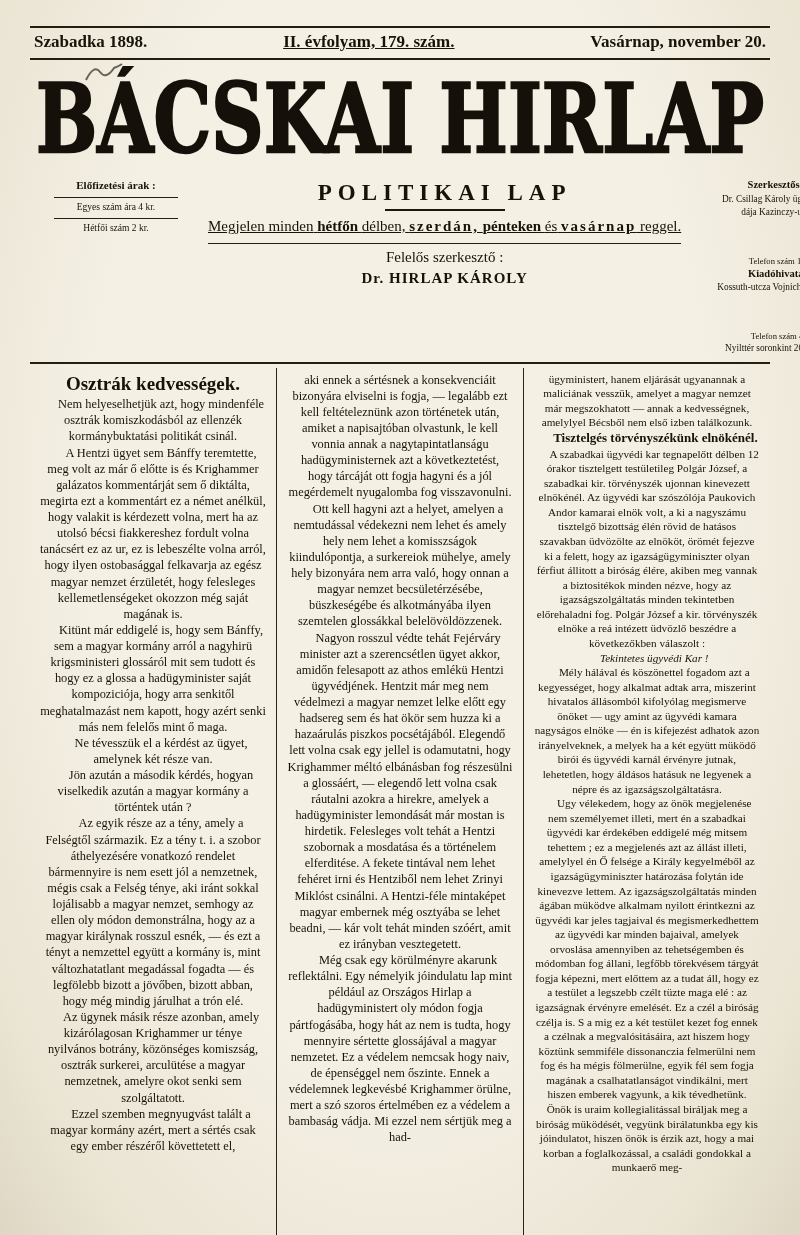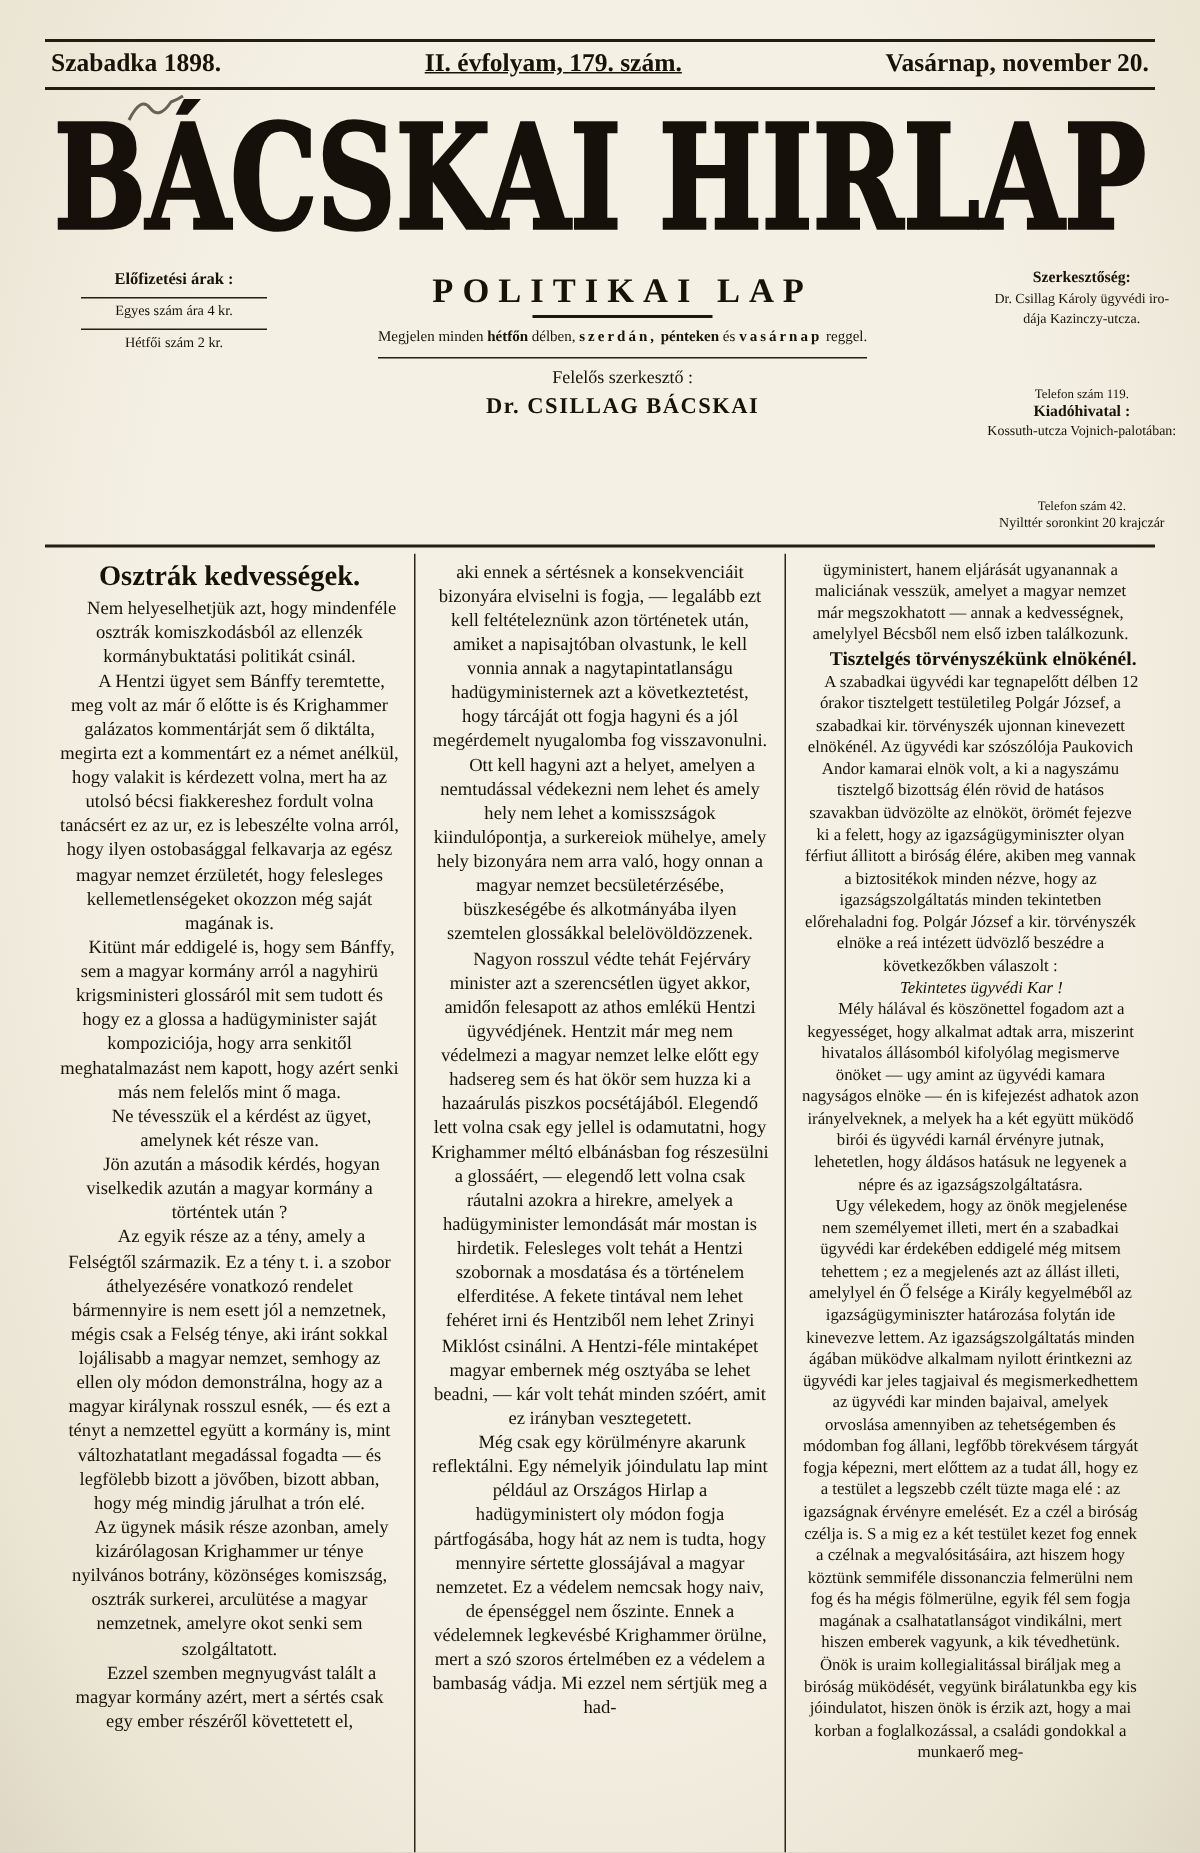--- a/index.html
+++ b/index.html
@@ -31,35 +31,35 @@
 
   
   .masthead{ text-align:center; padding:6px 0 0 0; }
   .masthead-text{
     font-family:"DejaVu Serif","Liberation Serif",serif;
     font-weight:bold; font-size:96px;
     fill:#15110a; stroke:#15110a; stroke-width:2.4px;
   }
 
   
-  .subheader{ display:flex; align-items:flex-start; margin-top:2px;gap:44px; }
+  .subheader{ display:flex; align-items:flex-start; margin-top:2px; }
   .subleft{ width:172px; flex:none; font-size:9.5px; line-height:1.45; }
   .subleft .boxtitle{ text-align:center; font-weight:bold; font-size:11px; margin-bottom:2px;}
   .subleft .prices div{ white-space:nowrap; }
   .mini-rule{ width:72%; height:1px; background:#241f15; margin:3px auto; }
   .subleft .single, .subleft .monday{ text-align:center; }
 
   .subcenter{ flex:1; text-align:center; padding:0 6px; }
   .lap-title{ font-size:23px; font-weight:bold; letter-spacing:6px; margin-top:2px; }
   .lap-divider{ width:120px; height:2px; background:#1c1710; margin:3px auto 7px auto; }
-  .publish{ font-size:10px; white-space:nowrap; }
+  .publish{ font-size:15px; white-space:nowrap;text-decoration:underline; }
   .publish .b{ font-weight:bold; }
   .publish .sp{ letter-spacing:2px; }
   .editor-block{ border-top:1px solid #241f15; margin-top:8px; padding-top:5px; }
-  .editor-label{ font-size:12px; }
+  .editor-label{ font-size:15px; }
   .editor-name{ font-size:15px; font-weight:bold; letter-spacing:1px; margin-top:4px; }
 
   .subright{ width:186px; flex:none; text-align:center; font-size:9.3px; line-height:1.4; }
   .subright .bt{ font-weight:bold; font-size:10.5px; }
   .subright .tel{ font-size:8.6px;margin-top:36px; }
 
   
   .body-rule{ height:2px; background:#241f15; margin-top:6px; }
   .columns{
     display:flex; height:948px; overflow:hidden; margin-top:4px;
@@ -119,21 +119,21 @@
         <span class="b">hétfőn</span>
         <span>délben,</span>
         <span class="b sp">szerdán,</span>
         <span class="b">pénteken</span>
         <span>és</span>
         <span class="b sp">vasárnap</span>
         <span>reggel.</span>
       </div>
       <div class="editor-block">
         <div class="editor-label">Felelős szerkesztő :</div>
-        <div class="editor-name">Dr. CSILLAG BÁCSKAI</div>
+        <div class="editor-name">Dr. HIRLAP KÁROLY</div>
       </div>
     </div>
 
     <div class="subright">
       <div class="bt">Szerkesztőség:</div>
       <div>Dr. Csillag Károly ügyvédi iro-</div>
       <div>dája Kazinczy-utcza.</div>
       <div class="tel">Telefon szám 119.</div>
       <div class="bt">Kiadóhivatal :</div>
       <div>Kossuth-utcza Vojnich-palotában:</div>

